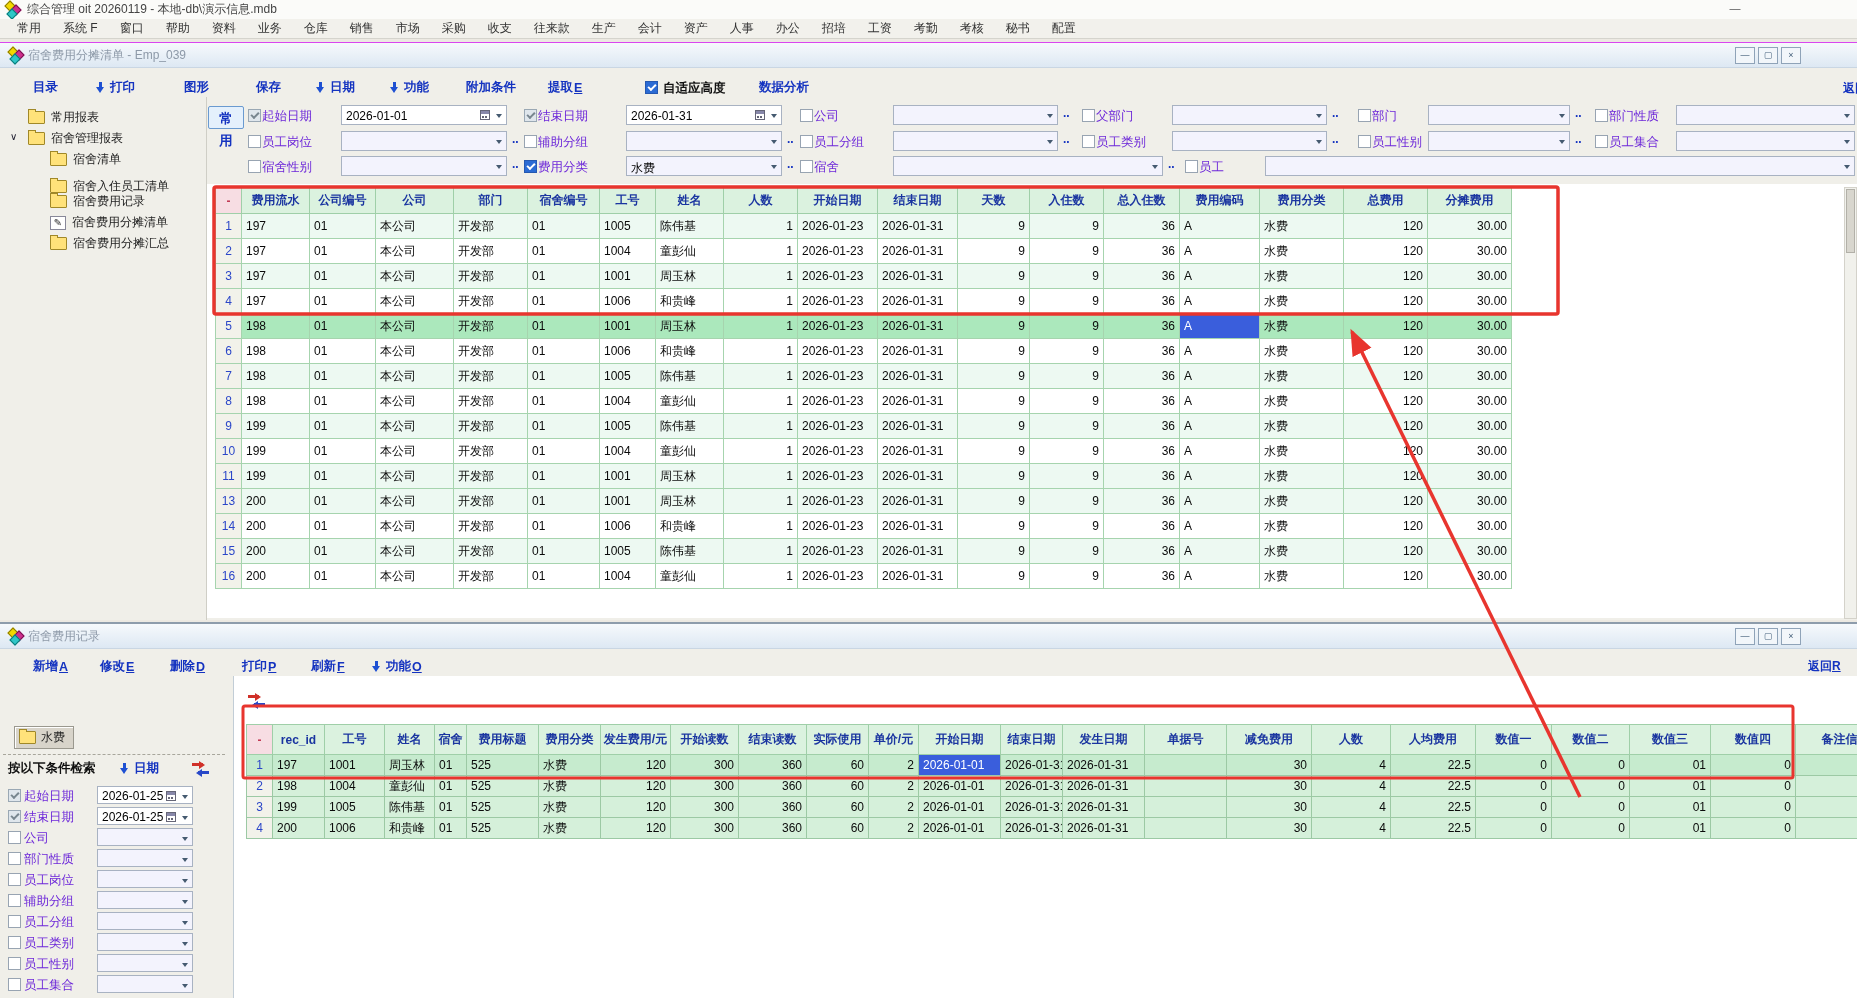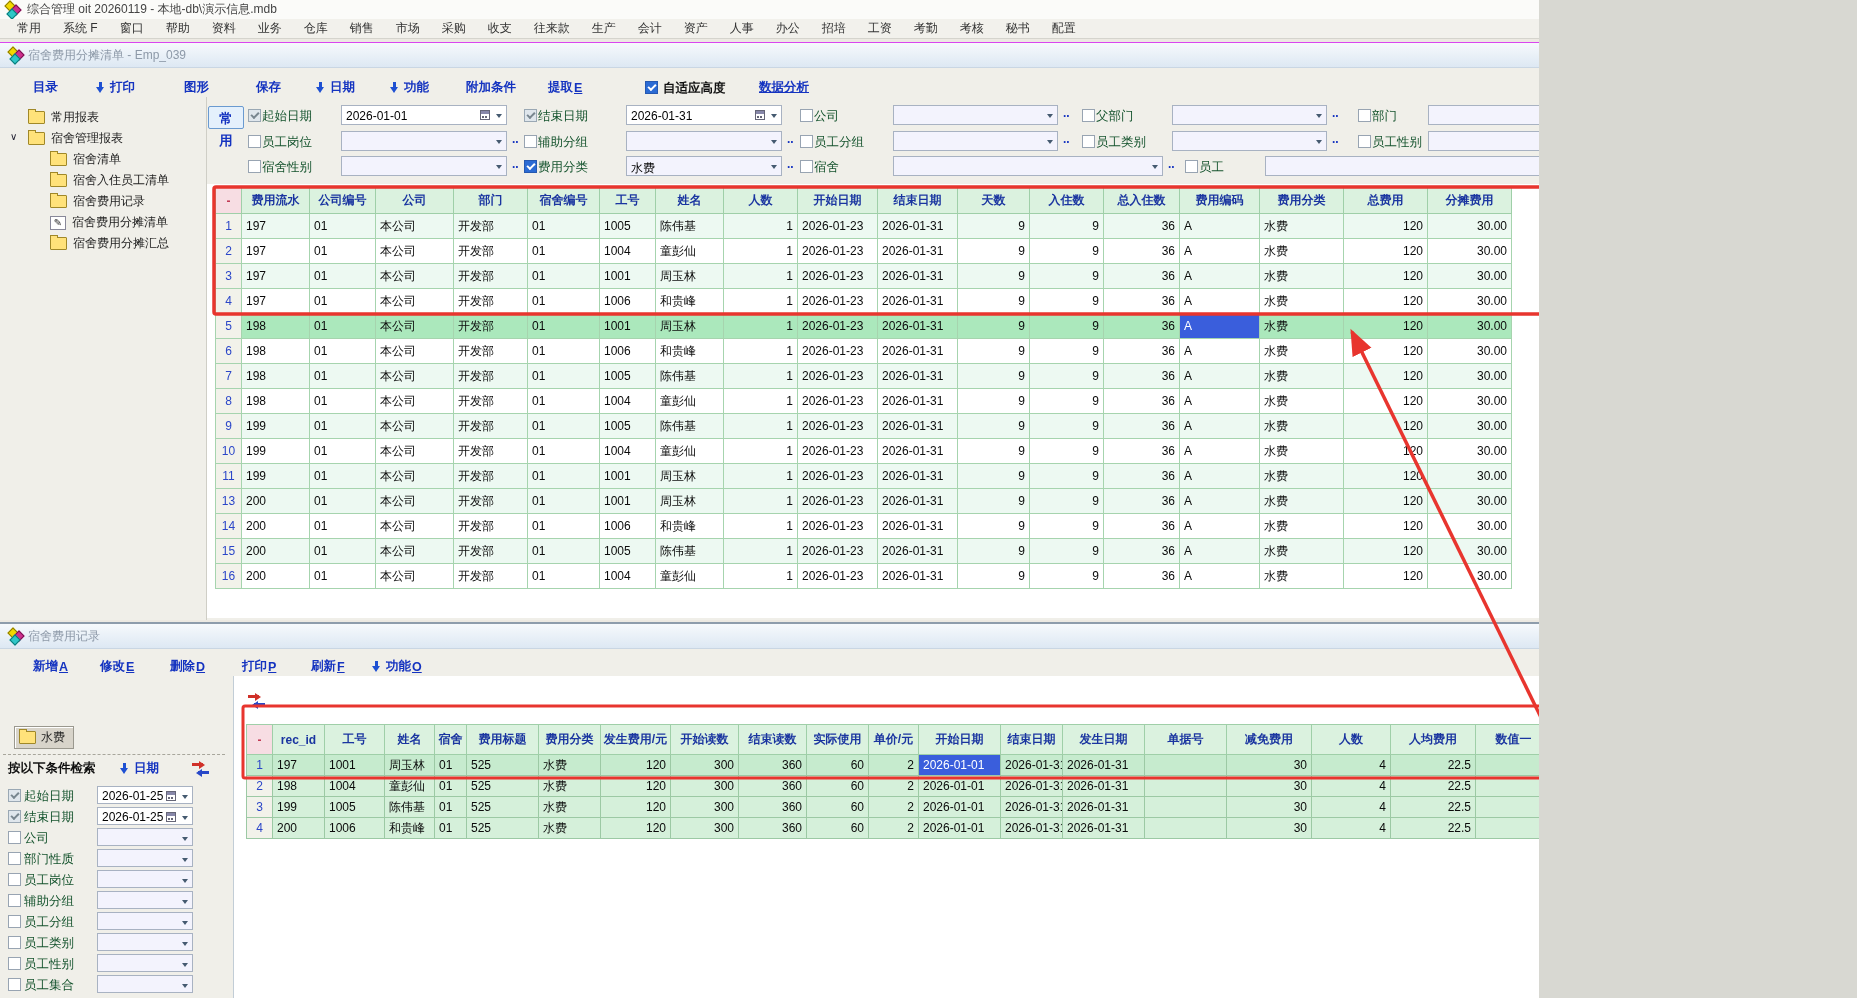--- a/index.html
+++ b/index.html
@@ -1,16 +1,16 @@
 <!DOCTYPE html>
 <html><head>
 <meta charset="utf-8">
 <style>
   html,body{margin:0;padding:0;background:#d8d8d2;}
-  .app{position:relative;width:1539px;height:998px;background:#ece9e2;overflow:hidden;
+  .app{position:relative;width:1857px;height:998px;background:#ece9e2;overflow:hidden;
        font-family:"Liberation Sans","DejaVu Sans",sans-serif;font-size:12px;color:#222;}
   
   .titlebar{position:absolute;left:0;top:0;width:100%;height:19px;background:#fbfbf9;
             border-bottom:1px solid #e3e2dd;display:flex;align-items:center;}
   .app-icon{position:relative;width:16px;height:15px;margin:0 6px 0 5px;}
   .app-icon i{position:absolute;width:6px;height:6px;transform:rotate(45deg);}
   .app-icon i:nth-child(1){left:1px;top:0;background:#f2d800;border:1px solid #8a7a00;}
   .app-icon i:nth-child(2){left:7px;top:4px;background:#cf2f8e;border:1px solid #7a1050;}
   .app-icon i:nth-child(3){left:3px;top:8px;background:#2fc7c7;border:1px solid #0a7a7a;}
   .win-title{color:#444;font-size:12px;}
@@ -45,21 +45,21 @@
   .dn-arrow::after{content:"";position:absolute;left:0;top:5px;border-left:4px solid transparent;
                    border-right:4px solid transparent;border-top:6px solid #1e50d2;}
   
   .cb{position:absolute;width:13px;height:13px;background:#fff;border:1px solid #98a4b2;box-sizing:border-box;cursor:pointer;}
   .cb.checked{background:#2b6bd4;border-color:#2558b0;}
   .cb.checked::after{content:"";position:absolute;left:2px;top:2px;width:6px;height:3px;
         border-left:2px solid #fff;border-bottom:2px solid #fff;transform:rotate(-45deg);}
   .cb.checked-gray{background:#dfe6ec;border-color:#9aa8b4;}
   .cb.checked-gray::after{content:"";position:absolute;left:2px;top:2px;width:6px;height:3px;
         border-left:2px solid #78868f;border-bottom:2px solid #78868f;transform:rotate(-45deg);}
-  .f-label{position:absolute;font-size:12.5px;color:#14532d;white-space:nowrap;}
+  .f-label{position:absolute;font-size:12.5px;color:#6d28d9;white-space:nowrap;}
   .f-dots{position:absolute;color:#1433c0;font-weight:bold;}
   .f-select,.f-date{position:absolute;height:20px;box-sizing:border-box;border:1px solid #a8b2c2;cursor:pointer;}
   .f-select{background:#f3f3fd;}
   .f-date{background:#fff;}
   .f-val{position:absolute;left:4px;top:3px;font-size:12px;color:#000;white-space:nowrap;}
   .chev{position:absolute;right:4px;top:8px;border-left:3.5px solid transparent;
         border-right:3.5px solid transparent;border-top:4.5px solid #455a70;}
   .cal{position:absolute;right:16px;top:4px;width:10px;height:10px;border:1px solid #667;
        background:#fff;box-sizing:border-box;}
   .cal::before{content:"";position:absolute;left:0;right:0;top:0;height:3px;background:#88a;}
@@ -202,39 +202,39 @@
         <div class="tb-item" style="left: 466px; top: 36px;">
           <span>附加条件</span>
         </div>
         <div class="tb-item" style="left: 548px; top: 36px;">
           <span>提取</span>
           <u>E</u>
         </div>
       </div>
     <span class="cb checked" style="left:645px;top:38px;"></span>
     <span class="f-label" style="left:663px;top:37px;font-weight:bold;color:#111;">自适应高度</span>
-    <span class="tb-item" style="left:759px;top:36px;text-decoration:underline;">数据分析</span>
+    <span class="tb-item" style="left:759px;top:36px;">数据分析</span>
     <span class="back-link" style="left:1843px;top:37px;">返回</span>
 
     <div class="sidebar">
       <div id="tree">
           <div class="tree-item" style="left: 28px; top: 12px;">
             <span class="folder"></span>
             <span>常用报表</span>
           </div>
           <span class="tree-chev" style="left: 10px; top: 34px;">∨</span>
           <div class="tree-item" style="left: 28px; top: 33px;">
             <span class="folder"></span>
             <span>宿舍管理报表</span>
           </div>
           <div class="tree-item" style="left: 50px; top: 54px;">
             <span class="folder"></span>
             <span>宿舍清单</span>
           </div>
-          <div class="tree-item" style="left: 50px; top: 75px;">
+          <div class="tree-item" style="left: 50px; top: 81px;">
             <span class="folder"></span>
             <span>宿舍入住员工清单</span>
           </div>
           <div class="tree-item" style="left: 50px; top: 96px;">
             <span class="folder"></span>
             <span>宿舍费用记录</span>
           </div>
           <div class="tree-item" style="left: 50px; top: 117px;">
             <span class="edit-glyph">✎</span>
             <span>宿舍费用分摊清单</span>

